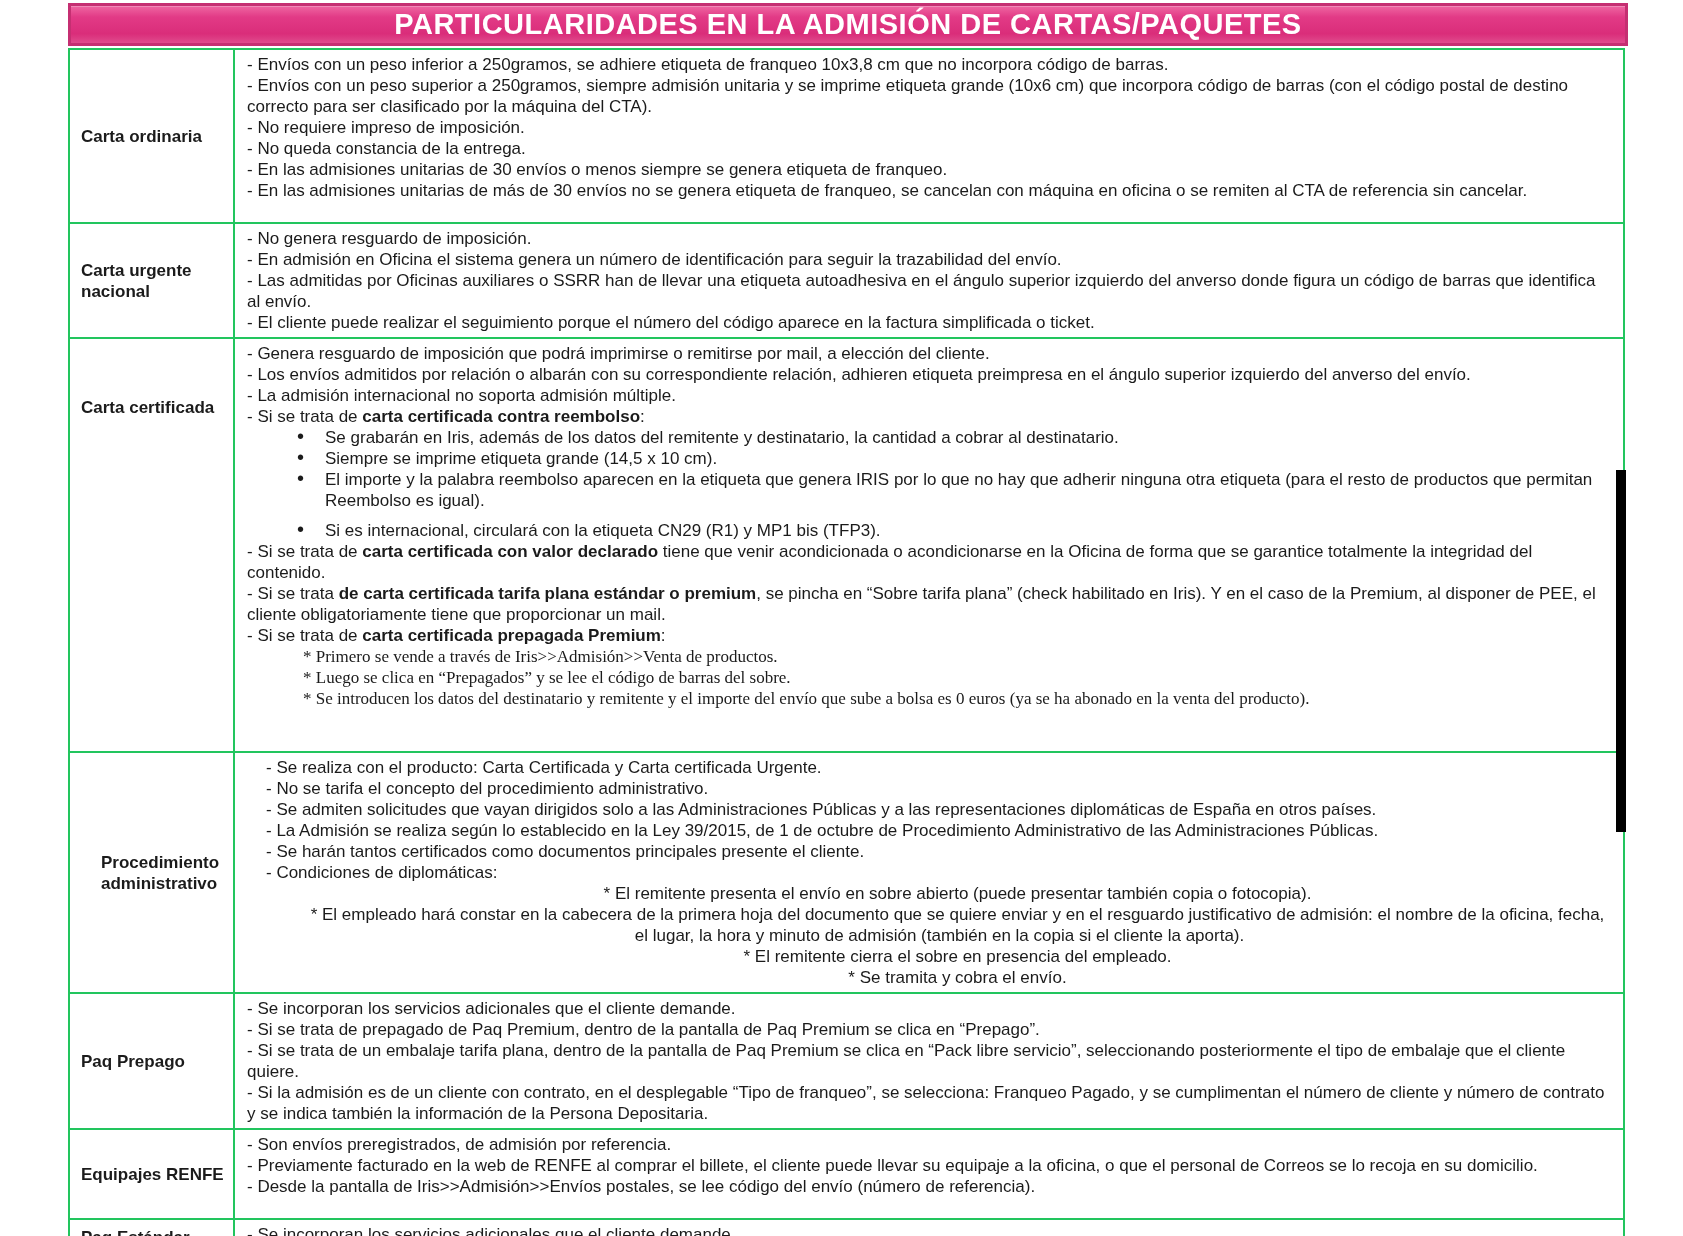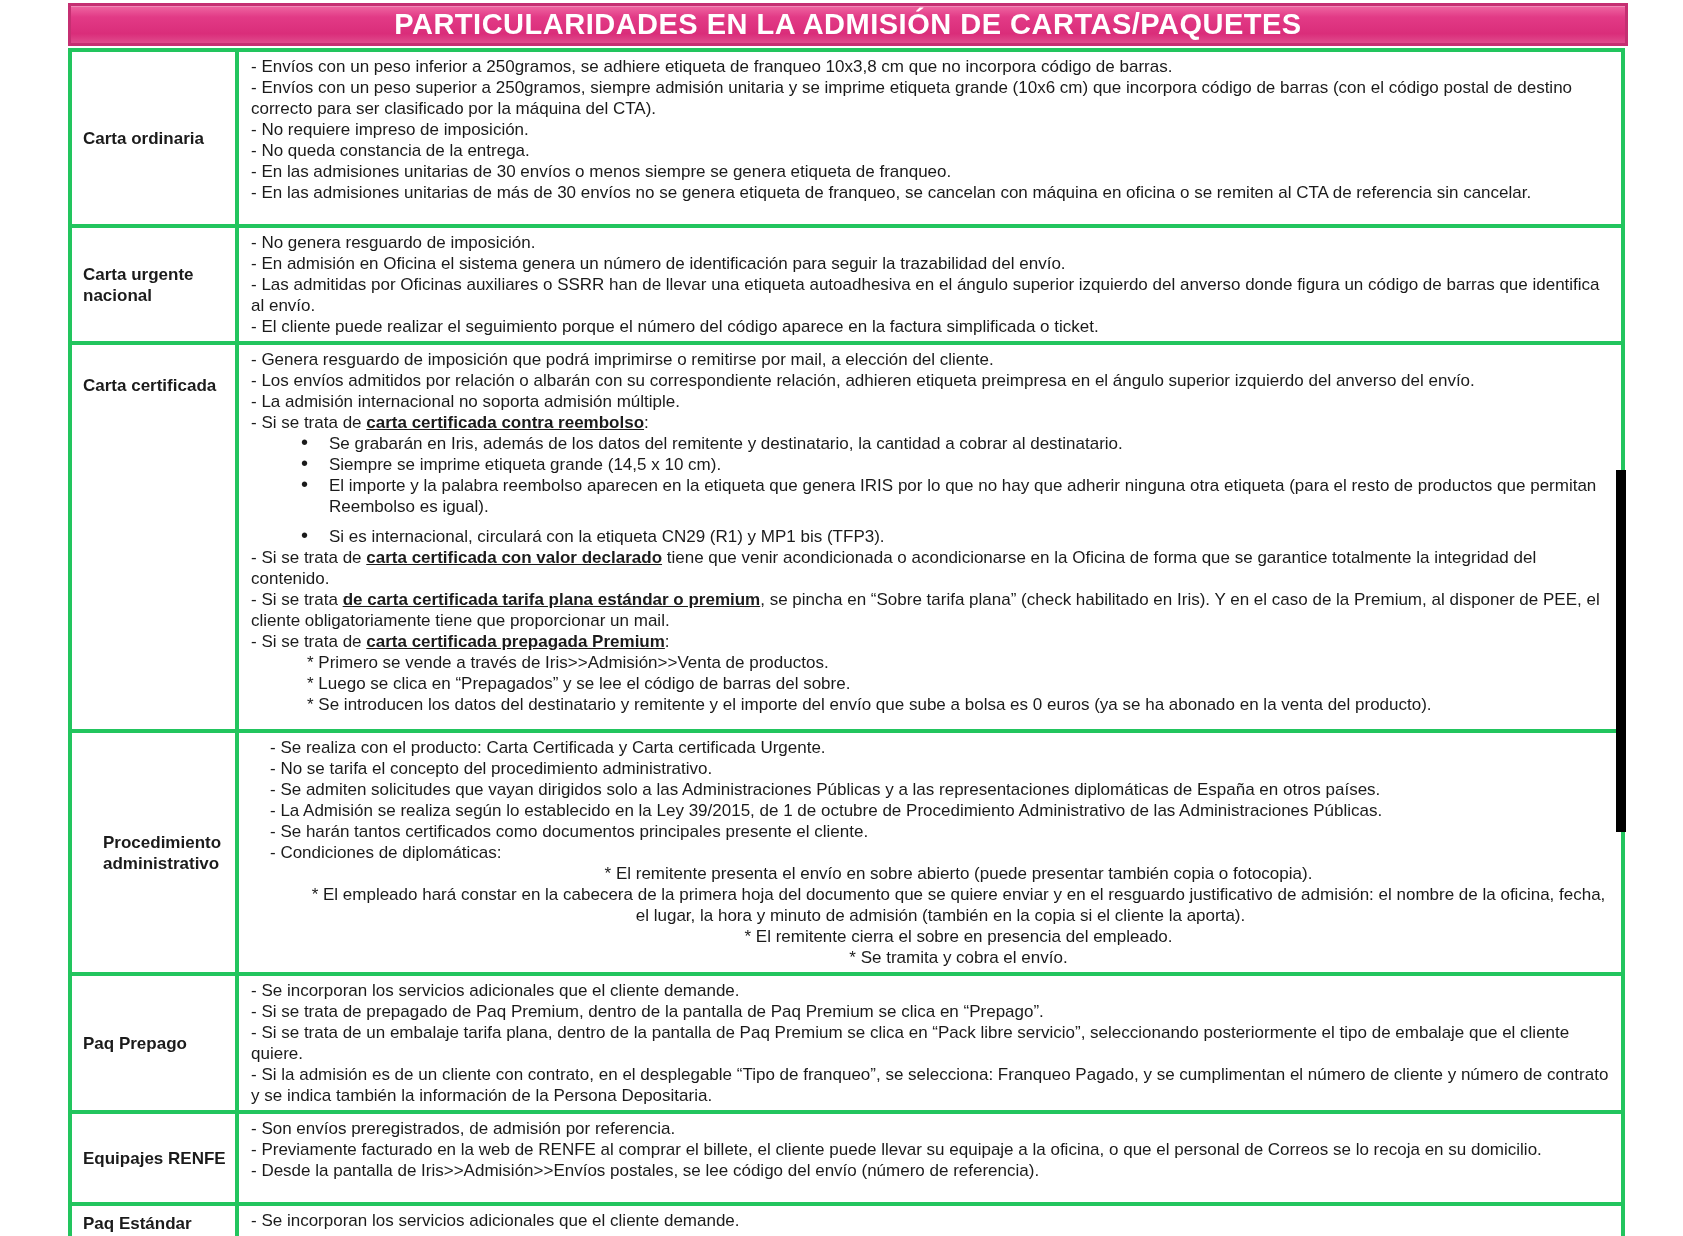--- a/index.html
+++ b/index.html
@@ -26,21 +26,21 @@
     white-space:nowrap;
     text-align:center;
   }
   table.main-table{
     border-collapse:collapse;
     width:1557px;
     margin-top:2px;
     table-layout:fixed;
   }
   .main-table td{
-    border:4px solid #22c55e;
+    border:2px solid #22c55e;
     font-size:17px;
     line-height:21px;
   }
   .label-cell{
     width:146px;
     font-weight:bold;
     font-size:17.5px;
     padding:4px 6px 4px 11px;
     vertical-align:middle;
   }
@@ -49,27 +49,27 @@
     vertical-align:top;
   }
   
   tr:nth-child(1)>td{height:164px;}
   tr:nth-child(2)>td{height:100px;}
   tr:nth-child(3)>td{height:350px;}
   tr:nth-child(4)>td{height:217px;padding-left:31px;}
   tr:nth-child(5)>td{height:118px;}
   tr:nth-child(6)>td{height:80px;margin-top:39px;}
   tr:nth-child(7)>td{height:26px;}
-  tr:nth-child(3)>.label-cell{vertical-align:top;padding-top:30px;}
+  tr:nth-child(3)>.label-cell{vertical-align:top;padding-top:58px;}
   .line{min-height:1px;}
-  .line span.b{font-weight:bold;text-decoration:underline;}
+  .line span.b{font-weight:bold;}
   .line.bullet{padding-left:78px;position:relative;}
   .line.bullet::before{content:"\2022";position:absolute;left:50px;top:-1px;font-size:20px;}
   .line.star{text-indent:36px;text-align:center;}
-  .line.star2{text-indent:56px;}
+  .line.star2{text-indent:56px;font-family:Liberation Serif, serif;}
   .line.space{height:9px;}
   .v-bar{
     position:absolute;
     left:1616px;top:470px;
     width:10px;height:362px;
     background:#000000;
   }
 </style>
 </head>
 <body>

